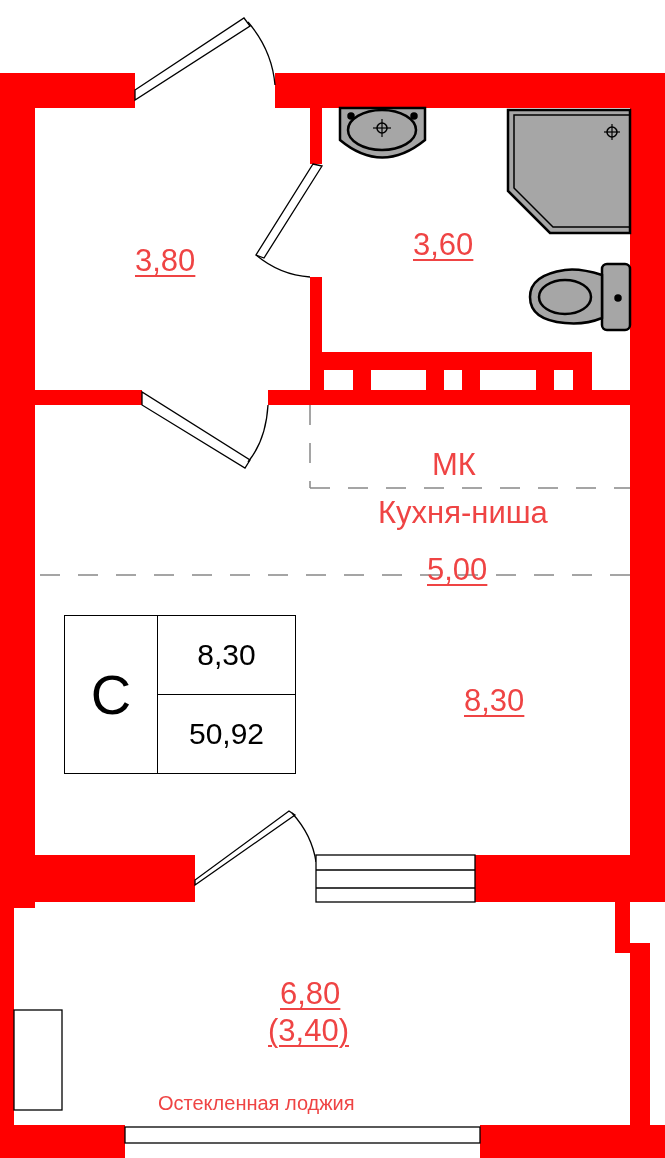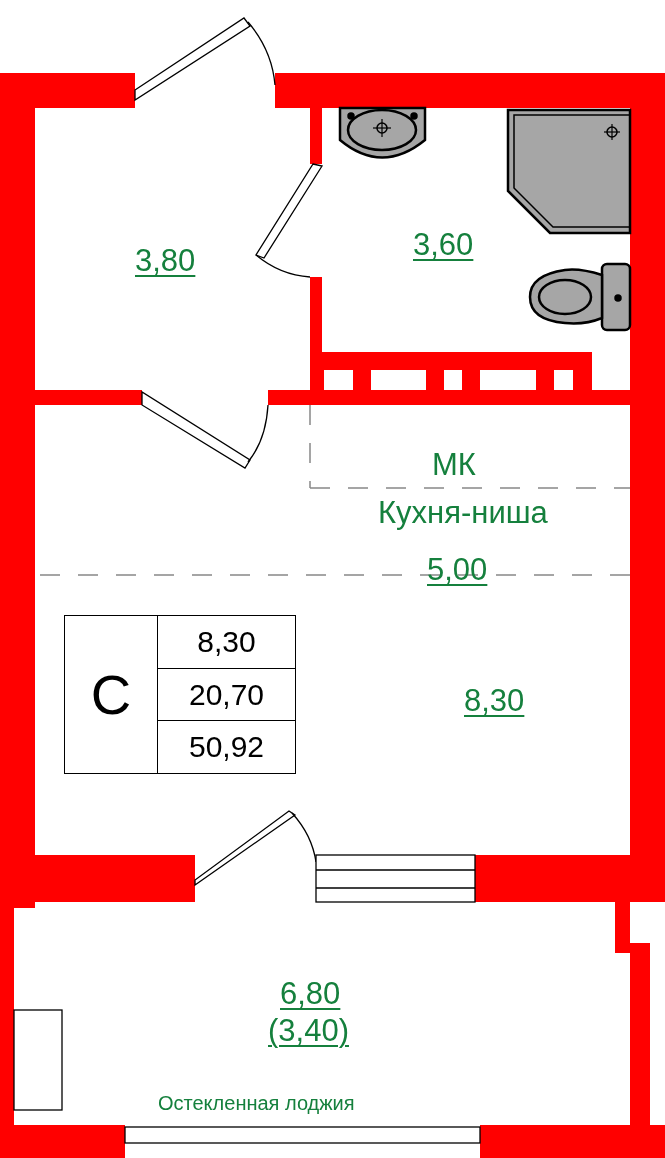--- a/index.html
+++ b/index.html
@@ -1,18 +1,18 @@
 <!DOCTYPE html>
 <html><head>
 <meta charset="utf-8">
 <style>
   html, body { margin: 0; padding: 0; background: #ffffff; }
   body { width: 665px; height: 1158px; position: relative; overflow: hidden; font-family: "Liberation Sans", sans-serif; }
   svg { position: absolute; left: 0; top: 0; }
-  .lbl { position: absolute; font-family: "Liberation Sans", sans-serif; color: #15803d; white-space: nowrap; line-height: 1; }
+  .lbl { position: absolute; font-family: "Liberation Sans", sans-serif; color: #ef4444; white-space: nowrap; line-height: 1; }
   .area { font-size: 31px; text-decoration: underline; text-decoration-thickness: 2px; text-underline-offset: 4px; }
   .room-name { font-size: 31px; }
   .legend { position: absolute; left: 64px; top: 615px; width: 232px; height: 159px; border: 1.5px solid #000; box-sizing: border-box; display: flex; }
   .legend-key { width: 92px; border-right: 1.5px solid #000; display: flex; align-items: center; justify-content: center; font-size: 56px; }
   .legend-vals { flex: 1; display: flex; flex-direction: column; }
   .legend-vals div { flex: 1; border-bottom: 1.5px solid #000; display: flex; align-items: center; justify-content: center; font-size: 30px; }
   .legend-vals div:last-child { border-bottom: none; }
 </style>
 </head>
 <body>
@@ -121,16 +121,15 @@
 <span class="lbl area" style="left:427px; top:554px;">5,00</span>
 <span class="lbl area" style="left:464px; top:685px;">8,30</span>
 <span class="lbl area" style="left:280px; top:978px;">6,80</span>
 <span class="lbl area" style="left:268px; top:1015px;">(3,40)</span>
 <span class="lbl" style="left:158px; top:1093px; font-size:20px;">Остекленная лоджия</span>
 
 <div class="legend">
   <div class="legend-key">С</div>
   <div class="legend-vals">
     <div>8,30</div>
-    <div>20,70</div>
     <div>50,92</div>
   </div>
 </div>
 
 </body></html>

